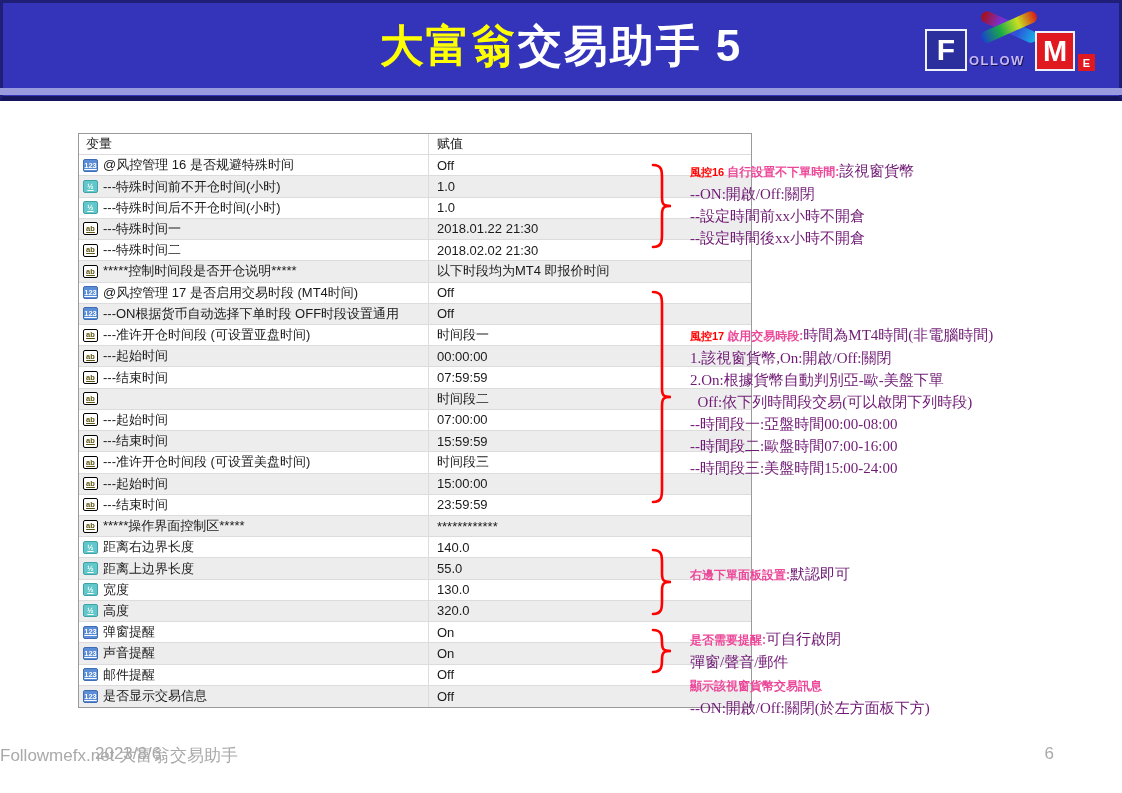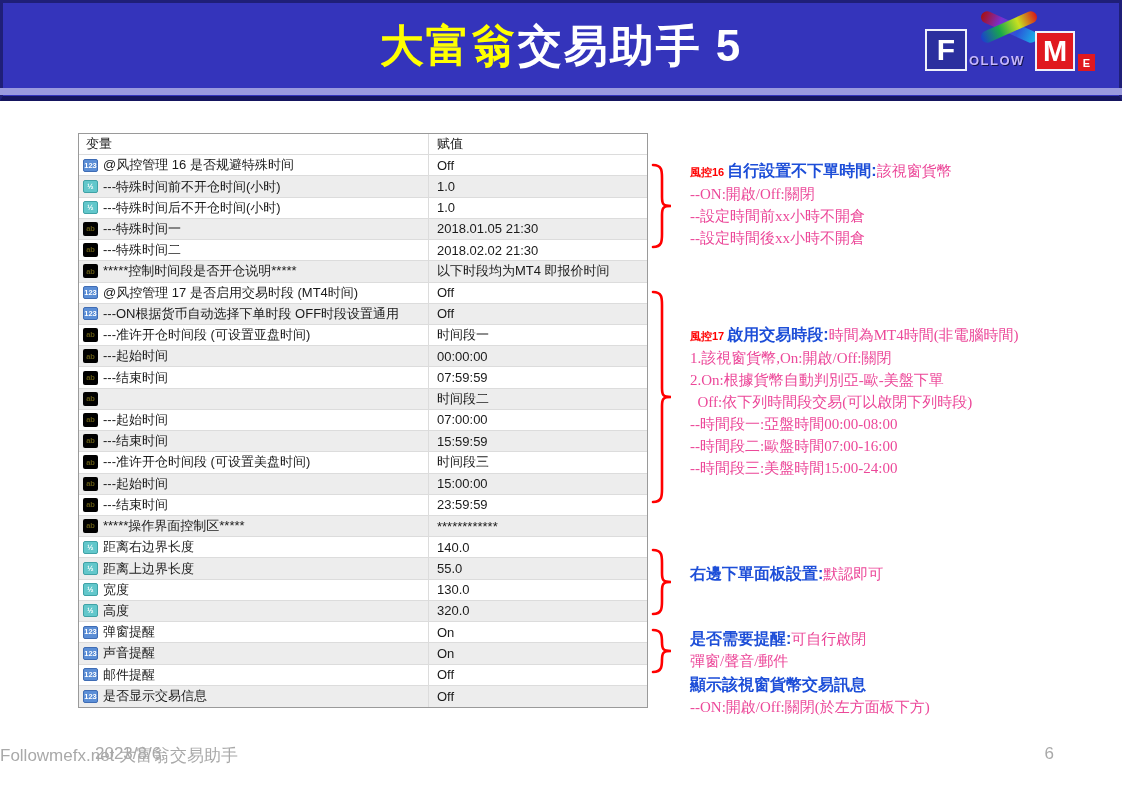--- a/index.html
+++ b/index.html
@@ -35,49 +35,49 @@
   .logo-ollow{
     position:absolute;left:44px;top:40px;color:#c4b5fd;font-weight:bold;font-size:13px;
     letter-spacing:1.5px;text-shadow:1px 1px 0 #15154a;
   }
   .logo-e{
     position:absolute;left:153px;top:41px;width:17px;height:17px;background:#e0181f;
     color:#fff;font-weight:bold;font-size:11px;display:flex;align-items:center;justify-content:center;
   }
   
   .params-table{
-    position:absolute;left:78px;top:133px;width:570px;height:575px;box-sizing:border-box;
+    position:absolute;left:78px;top:133px;width:674px;height:575px;box-sizing:border-box;
     border:1px solid #9a9a9a;background:#ffffff;display:grid;grid-template-rows:repeat(27,1fr);
     font-size:13px;color:#1a1a1a;
   }
   .trow{display:flex;align-items:stretch;border-bottom:1px solid #dcdcdc;box-sizing:border-box;}
   .trow:last-child{border-bottom:none;}
   .trow.alt{background:#ededed;}
   .cell-name{
     width:350px;box-sizing:border-box;border-right:1px solid #dcdcdc;display:flex;align-items:center;
     padding-left:4px;white-space:nowrap;overflow:hidden;
   }
   .cell-value{flex:1;display:flex;align-items:center;padding-left:8px;white-space:nowrap;overflow:hidden;}
   .thead .cell-name{padding-left:7px;}
   .p-icon{
     width:15px;height:13px;border-radius:2px;margin-right:5px;flex-shrink:0;box-sizing:border-box;
     display:inline-flex;align-items:center;justify-content:center;
-    font-size:7.5px;font-weight:bold;line-height:1;
+    font-size:7.5px;font-weight:bold;line-height:1;text-decoration:underline;
   }
   .icon-int{background:#5b8ed6;border:1px solid #3f6cb4;color:#ffffff;}
   .icon-dbl{background:#62c7cb;border:1px solid #3fa2a6;color:#ffffff;}
-  .icon-str{background:#ffffff;border:7px solid #000000;color:#5f5513;}
+  .icon-str{background:#ffffff;border:1px solid #000000;color:#5f5513;}
   
   .brace{position:absolute;left:648px;width:28px;}
   
   .anno{position:absolute;left:690px;white-space:pre;}
   .anno .line{line-height:22px;font-size:15px;font-family:"Liberation Serif",serif;}
-  .seg-black{color:#ec4899;font-family:"Liberation Serif",serif;}
+  .seg-black{color:#701a75;font-family:"Liberation Serif",serif;}
   .seg-red{color:#ff0000;font-weight:bold;font-size:11px;font-family:"Liberation Sans",sans-serif;}
-  .seg-blue{color:#1d4ed8;font-weight:bold;font-size:16px;font-family:"Liberation Sans",sans-serif;}
+  .seg-blue{color:#ec4899;font-weight:bold;font-size:12px;font-family:"Liberation Sans",sans-serif;}
   .a0{top:160px}.a1{top:324px}.a2{top:563px}.a3{top:628px}.a4{top:674px}
   
   .footer-date{position:absolute;left:95px;top:744px;font-size:17px;color:#a9a9a9;}
   .footer-center{position:absolute;left:0;right:0;top:744px;font-size:17px;color:#a9a9a9;}
   .footer-page{position:absolute;right:68px;top:744px;font-size:17px;color:#a9a9a9;}
 </style>
 </head>
 <body>
 
 <div class="banner">
@@ -122,21 +122,21 @@
         <span class="p-icon icon-dbl">½</span>
         <span>---特殊时间后不开仓时间(小时)</span>
       </div>
       <div class="cell-value">1.0</div>
     </div>
     <div class="trow alt">
       <div class="cell-name">
         <span class="p-icon icon-str">ab</span>
         <span>---特殊时间一</span>
       </div>
-      <div class="cell-value">2018.01.05 21:30</div>
+      <div class="cell-value">2018.01.22 21:30</div>
     </div>
     <div class="trow">
       <div class="cell-name">
         <span class="p-icon icon-str">ab</span>
         <span>---特殊时间二</span>
       </div>
       <div class="cell-value">2018.02.02 21:30</div>
     </div>
     <div class="trow alt">
       <div class="cell-name">

